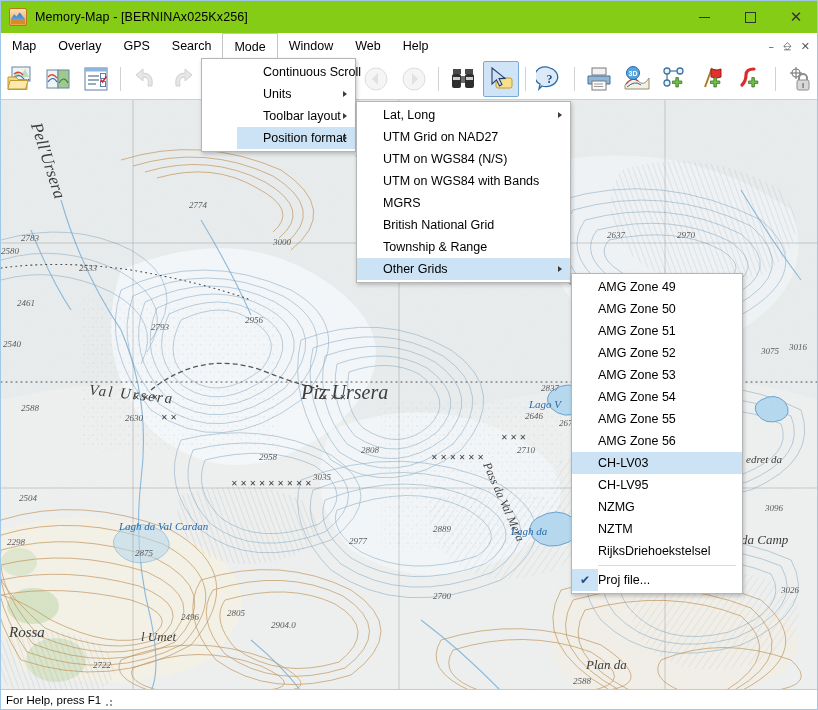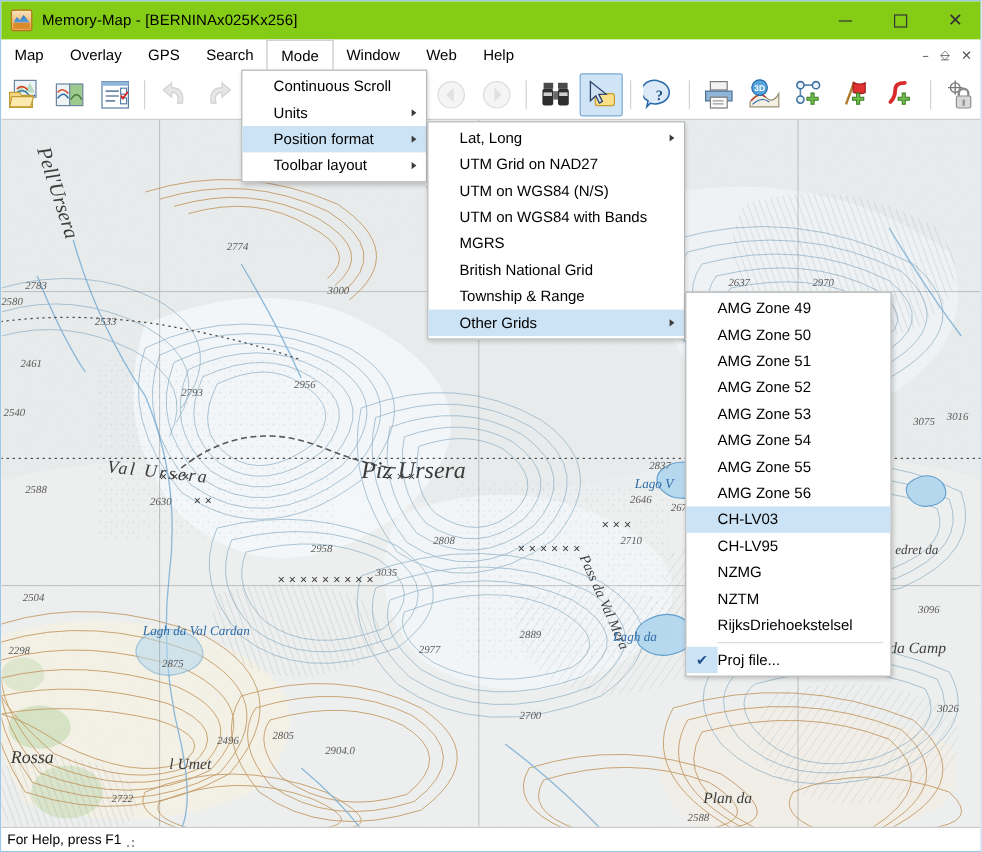--- a/index.html
+++ b/index.html
@@ -157,23 +157,23 @@
   .mrow .mlabel { flex: 1; padding-right: 26px; }
   .mrow .arrow {
     position: absolute; right: 8px; top: 50%; transform: translateY(-50%);
     width: 0; height: 0;
     border-left: 4px solid #3b3b3b;
     border-top: 3.5px solid transparent;
     border-bottom: 3.5px solid transparent;
   }
   .msep { height: 1px; background: #d9d9d9; margin: 3px 6px 3px 26px; }
 
-  #menu-mode { left: 200px; top: 57px; width: 155px; }
+  #menu-mode { left: 200px; top: 57px; width: 155px; padding-left: 35px; }
   #menu-posfmt { left: 355px; top: 100px; width: 215px; }
-  #menu-grids { left: 570px; top: 242px; width: 172px; }
+  #menu-grids { left: 570px; top: 272px; width: 172px; }
 </style>
 </head>
 <body>
 
 <div id="app">
 
   <div class="titlebar">
     <div class="title-icon"></div>
     <div class="title-text">Memory-Map - [BERNINAx025Kx256]</div>
     <div class="win-controls">
@@ -585,28 +585,28 @@
   <div class="menu-pop" id="menu-mode">
     <div class="mrow">
       <span class="gutter"></span>
       <span class="mlabel">Continuous Scroll</span>
     </div>
     <div class="mrow">
       <span class="gutter"></span>
       <span class="mlabel">Units</span>
       <span class="arrow"></span>
     </div>
+    <div class="mrow">
+      <span class="gutter"></span>
+      <span class="mlabel">Toolbar layout</span>
+      <span class="arrow"></span>
+    </div>
     <div class="mrow hi">
       <span class="gutter"></span>
       <span class="mlabel">Position format</span>
-      <span class="arrow"></span>
-    </div>
-    <div class="mrow">
-      <span class="gutter"></span>
-      <span class="mlabel">Toolbar layout</span>
       <span class="arrow"></span>
     </div>
   </div>
 
   <div class="menu-pop" id="menu-posfmt">
     <div class="mrow">
       <span class="gutter"></span>
       <span class="mlabel">Lat, Long</span>
       <span class="arrow"></span>
     </div>

